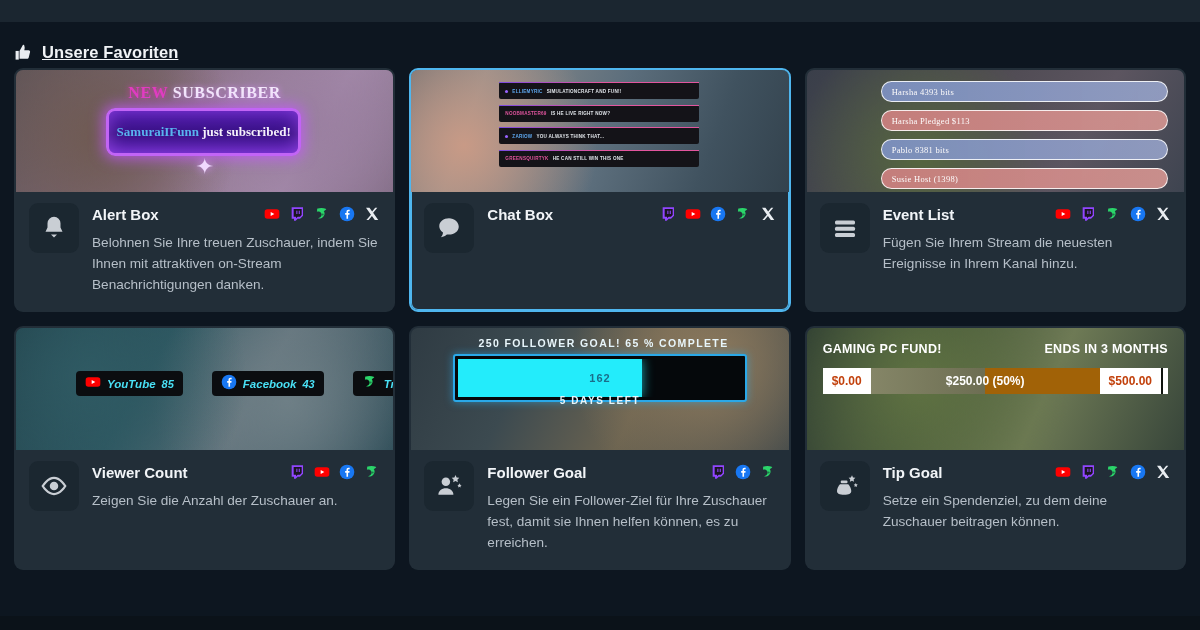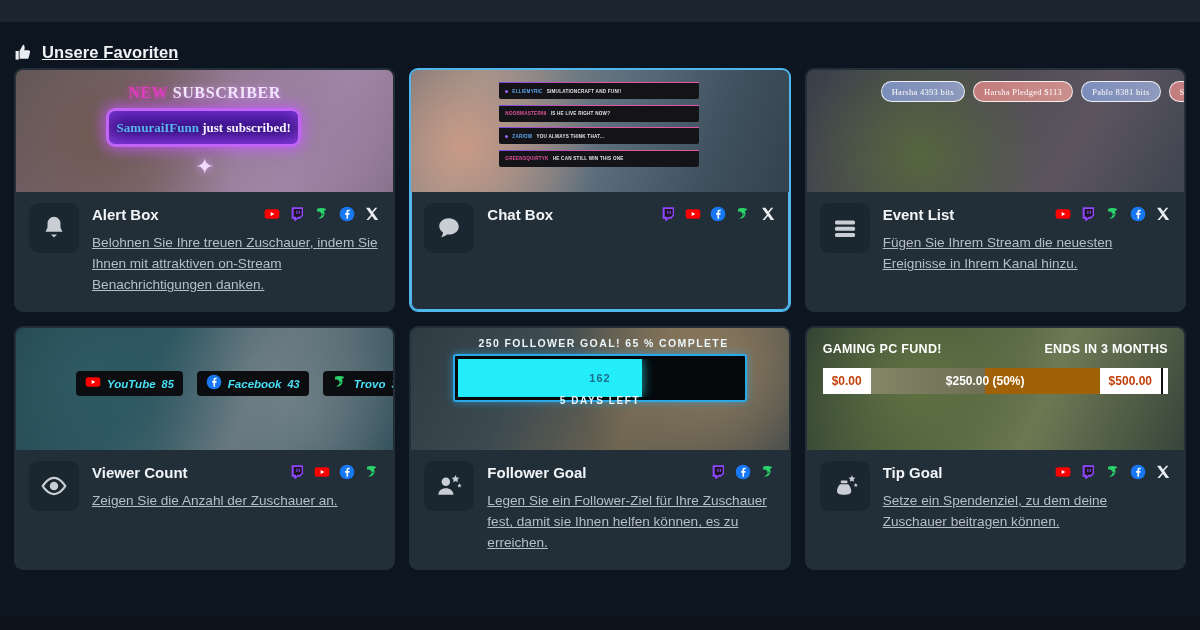--- a/index.html
+++ b/index.html
@@ -30,32 +30,32 @@
   .tile {
     width:50px; height:50px; flex:0 0 50px; border-radius:9px;
     background:#1b2730; display:flex; align-items:center; justify-content:center;
   }
   .tile svg { fill:#c9ced4; }
   .meta { flex:1; min-width:0; }
   .meta-top { display:flex; align-items:center; justify-content:space-between; gap:8px; height:22px; }
   .card-title { font-size:15px; font-weight:bold; color:#f2f5f8; white-space:nowrap; }
   .plats { display:flex; align-items:center; gap:9px; }
   .plat { width:16px; height:16px; display:block; }
-  .desc { margin-top:7px; font-size:13.6px; line-height:1.55; color:#b6bfc8;text-decoration:underline; }
+  .desc { margin-top:7px; font-size:13.6px; line-height:1.55; color:#b6bfc8; }
 
   
   .pv-alert { background:
       radial-gradient(circle at 22% 55%, #6f5a52 0%, rgba(111,90,82,0) 46%),
       radial-gradient(circle at 78% 45%, #9a7fa0 0%, rgba(154,127,160,0) 52%),
       linear-gradient(120deg,#5d5459 0%,#8a7184 45%,#a88fae 75%,#7d6a80 100%); padding-left: 48px; }
   .alert-head { position:absolute; top:14px; left:0; right:0; text-align:center;
     font-family:"Liberation Serif", serif; font-size:16px; font-weight:bold; letter-spacing:.6px; }
   .alert-head .nw { color:#e23cc0; text-shadow:0 0 6px #e23cc0; }
   .alert-head .sb { color:#f3e8fb; text-shadow:0 0 6px #cf8cf0; }
-  .alert-plate { position:absolute; left:90px; right:92px; top:38px; height:39px;
+  .alert-plate { position:absolute; left:90px; right:92px; top:38px; height:48px;
     border-radius:9px; border:3px solid #c264f6;
     background:linear-gradient(180deg,#4b18a8 0%,#3a1285 55%,#5d22b8 100%);
     box-shadow:0 0 14px 3px rgba(196,86,255,.75), inset 0 0 18px rgba(180,90,255,.55);
     display:flex; align-items:center; justify-content:center; }
   .alert-msg { font-family:"Liberation Serif", serif; font-size:13px; font-weight:bold; color:#f5f0fb; }
   .alert-msg .usr { color:#59b4ef; }
   .alert-star { position:absolute; left:50%; top:84px; transform:translateX(-50%); color:#f0d9ff; font-size:22px; text-shadow:0 0 10px #d79bff; }
 
   
   .pv-chat { background:
@@ -66,33 +66,33 @@
     border-top:1.6px solid; border-image:linear-gradient(90deg,#7a4ae0,#e2559e,#e2559e) 1;
     display:flex; align-items:center; padding:0 6px; gap:4px; overflow:hidden; }
   .chat-user { font-size:4.6px; font-weight:bold; letter-spacing:.25px; white-space:nowrap; }
   .chat-text { font-size:4.6px; font-weight:bold; color:#dfe3e8; letter-spacing:.25px; white-space:nowrap; }
   .chat-dot { width:3px; height:3px; border-radius:50%; background:#9a63ff; flex:0 0 3px; }
 
   
   .pv-event { background:
       radial-gradient(circle at 30% 70%, #55663f 0%, rgba(85,102,63,0) 45%),
       linear-gradient(120deg,#3a3f4a 0%,#4e4a52 40%,#5c5560 70%,#3e4450 100%); }
-  .ev-list { position:absolute; left:74px; right:16px; top:11px; display:flex; flex-direction:row; gap:8px; }
+  .ev-list { position:absolute; left:74px; right:16px; top:11px; display:flex; flex-direction:column; gap:8px; }
   .ev-row { height:21px; border-radius:11px; border:1.3px solid rgba(255,255,255,.85);
     display:flex; align-items:center; padding:0 10px; }
   .ev-row.blue { background:linear-gradient(90deg, rgba(126,146,196,.92), rgba(150,162,200,.9)); }
   .ev-row.red  { background:linear-gradient(90deg, rgba(206,128,128,.92), rgba(214,150,146,.9)); }
   .ev-text { font-family:"Liberation Serif", serif; font-size:8.5px; color:#fdfbfb; letter-spacing:.3px; white-space:nowrap; }
 
   
   .pv-viewer { background:
       radial-gradient(circle at 20% 40%, #2f5a63 0%, rgba(47,90,99,0) 50%),
       radial-gradient(circle at 72% 60%, #6e7f86 0%, rgba(110,127,134,0) 48%),
       linear-gradient(120deg,#204049 0%,#2d5660 35%,#63737c 62%,#2a4a55 100%); }
-  .vc-row { position:absolute; left:60px; right:38px; top:43px; display:flex; gap:14px; }
+  .vc-row { position:absolute; left:60px; right:38px; top:43px; display:flex; gap:29px; }
   .vc-chip { flex:1; height:25px; border-radius:4px; background:#0b0d10;
     display:flex; align-items:center; gap:6px; padding:0 9px; }
   .vc-name { font-size:11.5px; font-weight:bold; font-style:italic; color:#49e0f5; white-space:nowrap; }
   .vc-num { margin-left:auto; font-size:11px; font-weight:bold; font-style:italic; color:#49e0f5; }
 
   
   .pv-follower { background:
       radial-gradient(circle at 80% 30%, #8d7a5e 0%, rgba(141,122,94,0) 45%),
       linear-gradient(115deg,#2f3b43 0%,#3c4a50 30%,#6b6350 60%,#3a4448 100%); }
   .fg-title { position:absolute; top:9px; left:0; right:0; text-align:center;

